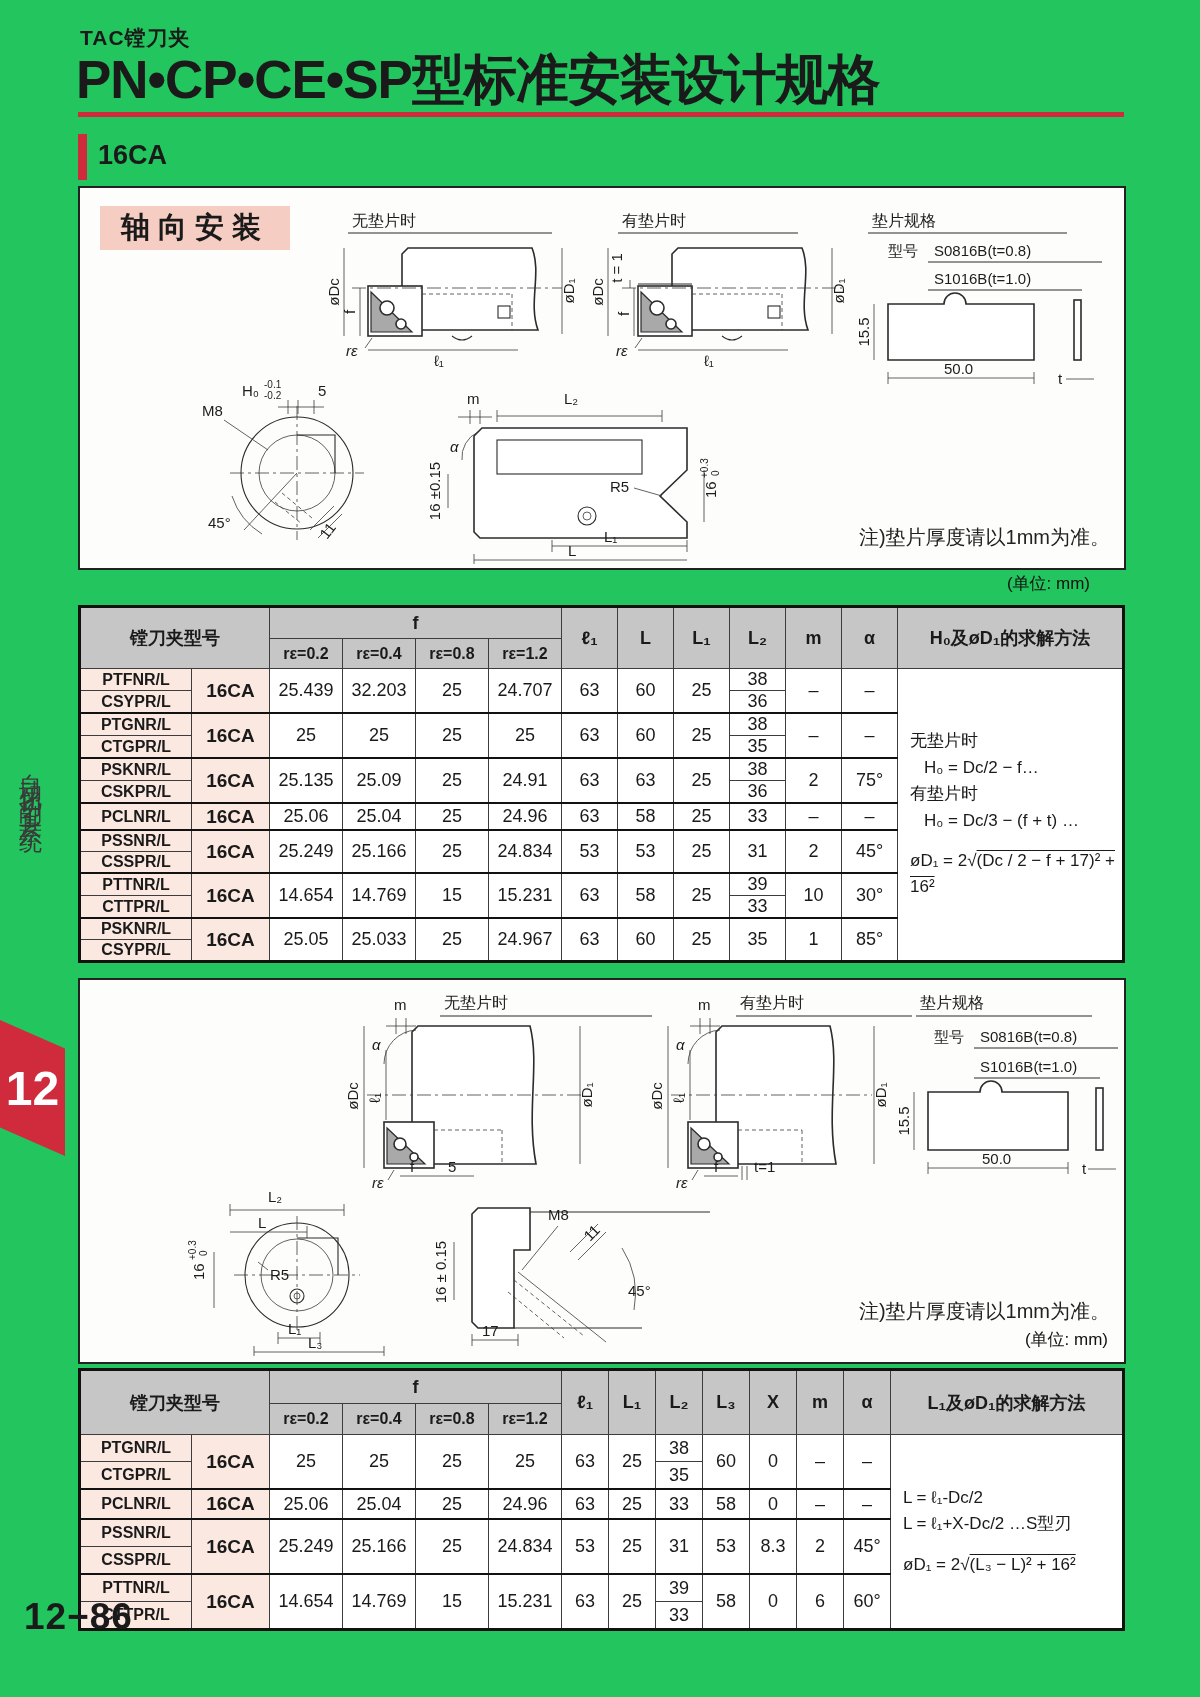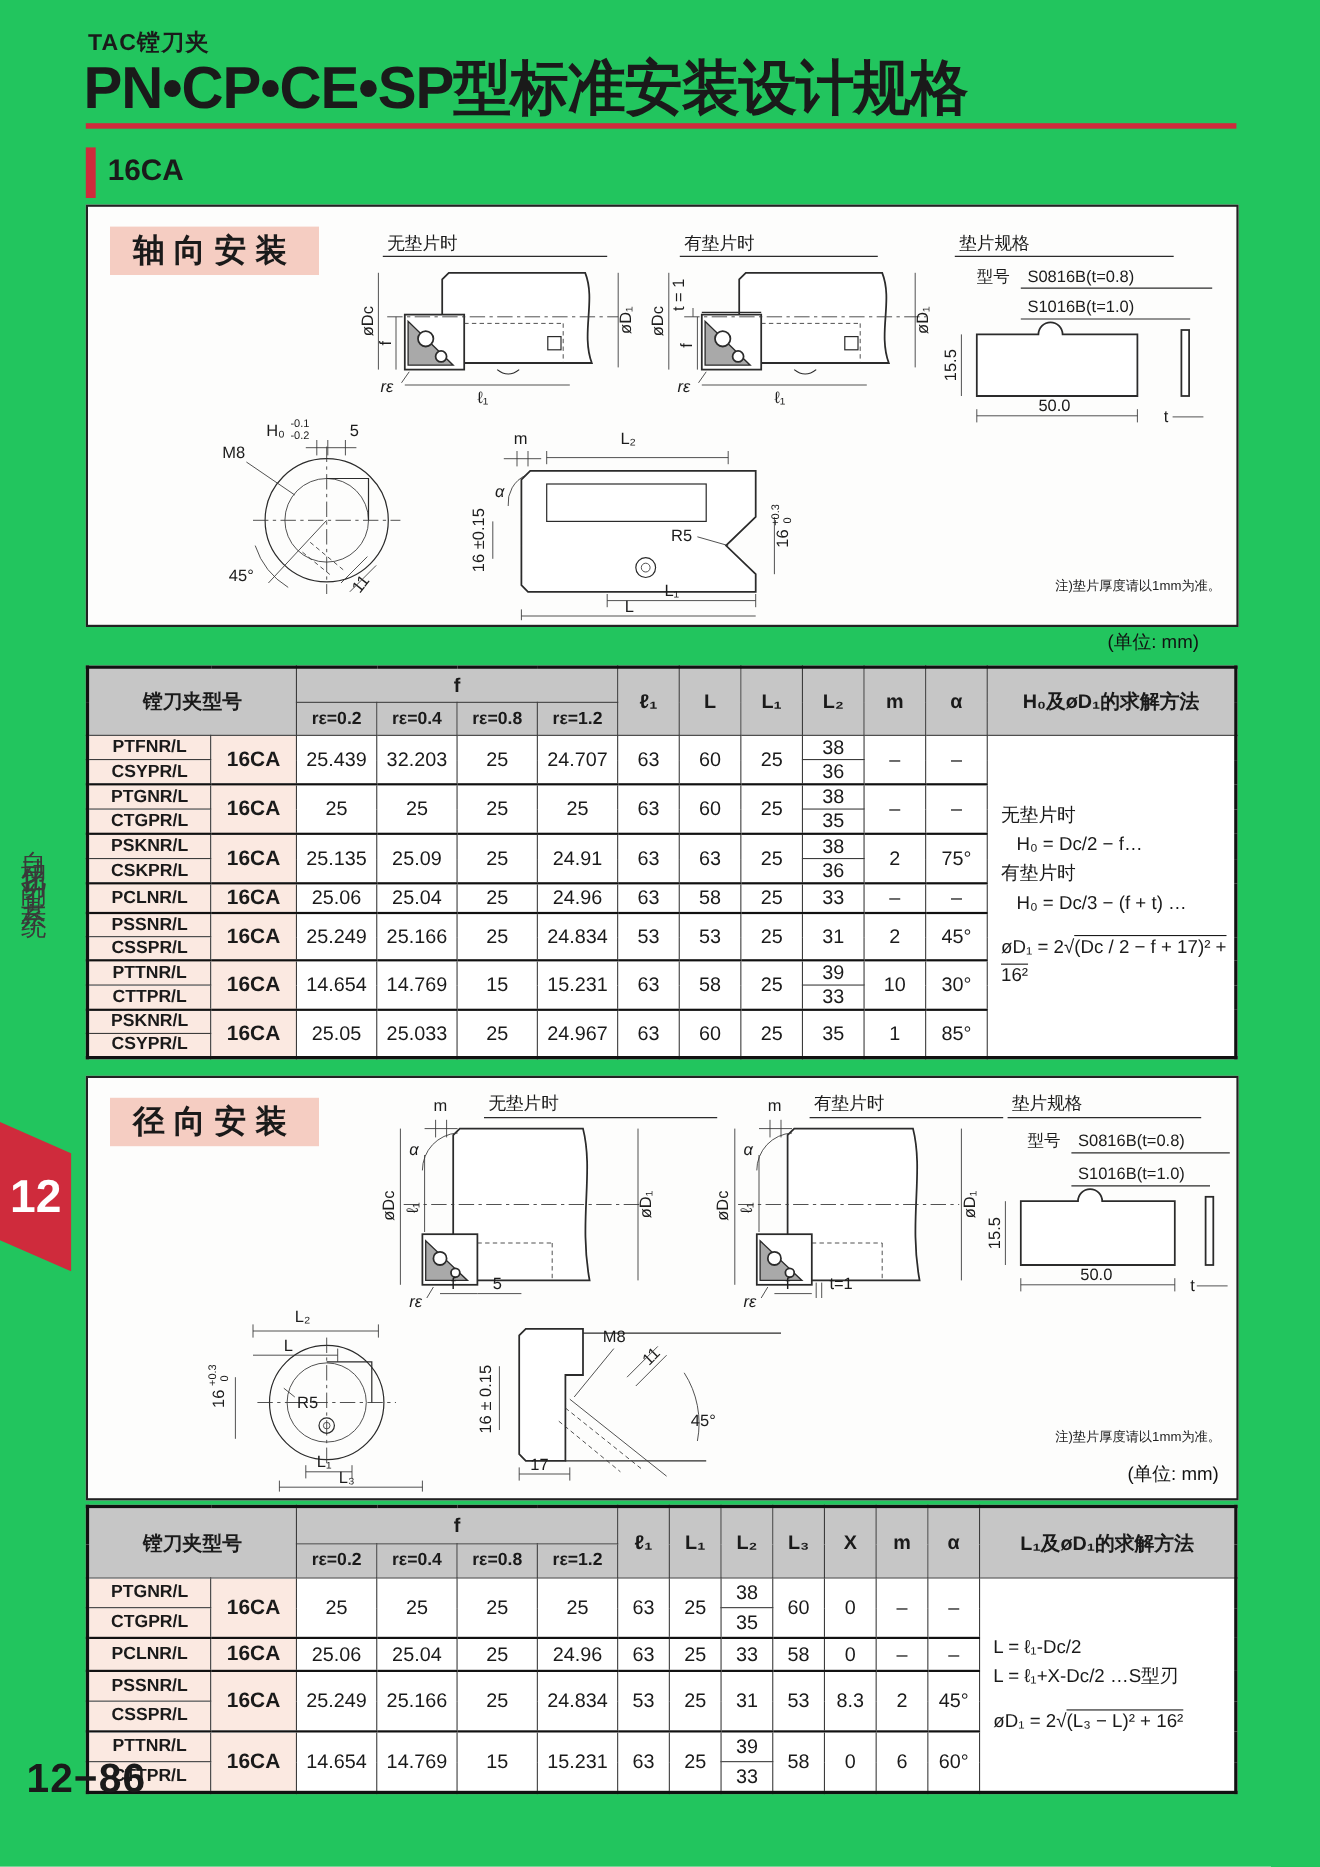--- a/index.html
+++ b/index.html
@@ -11,21 +11,21 @@
              transform:scaleX(.98);transform-origin:left;white-space:nowrap;}
   .red-rule{position:absolute;left:78px;top:112px;width:1046px;height:5px;}
   .sec-bar{position:absolute;left:78px;top:134px;width:9px;height:46px;}
   .sec-title{position:absolute;left:98px;top:140px;font-size:27px;font-weight:bold;}
   
   .dbox{position:absolute;left:78px;width:1044px;border:2px solid #222;background:#fdfdfc;text-align:center;}
   .box1{top:186px;height:380px;}
   .box2{top:978px;height:382px;}
   .pink-label{position:absolute;left:20px;top:18px;width:190px;height:44px;font-size:29px;font-weight:bold;
               display:flex;align-items:center;justify-content:center;letter-spacing:8px;}
-  .note-txt{position:absolute;font-size:12px;color:#222;}
+  .note-txt{position:absolute;font-size:20px;color:#222;}
   .unit-txt{position:absolute;font-size:17px;color:#111;}
   
   svg text{font-family:"Liberation Sans",sans-serif;fill:#1c1c1c;}
   .dl{stroke:#2b2b2b;stroke-width:1.1;fill:none;}
   .dlw{stroke:#2b2b2b;stroke-width:1.6;fill:#ffffff;}
   .dlf{stroke:#2b2b2b;stroke-width:1.2;fill:#a9a9a9;}
   .thin{stroke:#3a3a3a;stroke-width:.8;fill:none;}
   .cdash{stroke:#3a3a3a;stroke-width:.8;fill:none;stroke-dasharray:14,4,3,4;}
   .hdash{stroke:#3a3a3a;stroke-width:.8;fill:none;stroke-dasharray:4,3;}
   .dt{font-size:15px;}
@@ -53,21 +53,21 @@
   td.fcell{text-align:left;vertical-align:middle;font-size:17px;background:#fff;}
   .fwrap{padding:6px 6px 6px 12px;line-height:1.55;}
   .fwrap .ind{padding-left:14px;}
   .fwrap .gap{margin-top:14px;}
   .rad{text-decoration:overline;}
   
   .side-vert{position:absolute;left:16px;top:755px;writing-mode:vertical-rl;letter-spacing:7px;
              font-size:23px;color:#3a3a3a;}
   .tab12{position:absolute;left:0;top:1020px;width:65px;height:136px;
          clip-path:polygon(0 0,100% 21%,100% 100%,0 79%);display:flex;align-items:center;
-         justify-content:center;color:#fff;font-size:42px;font-weight:bold;}
+         justify-content:center;color:#fff;font-size:48px;font-weight:bold;}
   .footer-num{position:absolute;left:24px;top:1596px;font-size:37px;font-weight:bold;
               letter-spacing:1px;}
 </style>
 </head>
 <body>
 
 <div class="page">
 
   <div class="eyebrow">TAC镗刀夹</div>
   <div class="big-title">PN•CP•CE•SP型标准安装设计规格</div>
@@ -385,21 +385,20 @@
       <td rowspan="2">1</td>
       <td rowspan="2">85°</td>
     </tr>
     <tr class="dr">
       <td class="model" style="background:#fbe9e1">CSYPR/L</td>
     </tr>
   </tbody>
     </table>
 
   <div class="dbox box2">
-    <div class="pink-label" style="background:#f5cdc2">径向安装</div>
 
     <svg width="1040" height="378" viewBox="0 0 1040 378">
 
       <g>
         <text x="312" y="30" class="dt">m</text>
         <line x1="314" y1="38" x2="314" y2="54" class="thin"></line>
         <line x1="324" y1="38" x2="324" y2="54" class="thin"></line>
         <line x1="304" y1="46" x2="334" y2="46" class="thin"></line>
         <text x="362" y="28" class="dtb">无垫片时</text>
         <line x1="358" y1="36" x2="570" y2="36" class="dl"></line>

